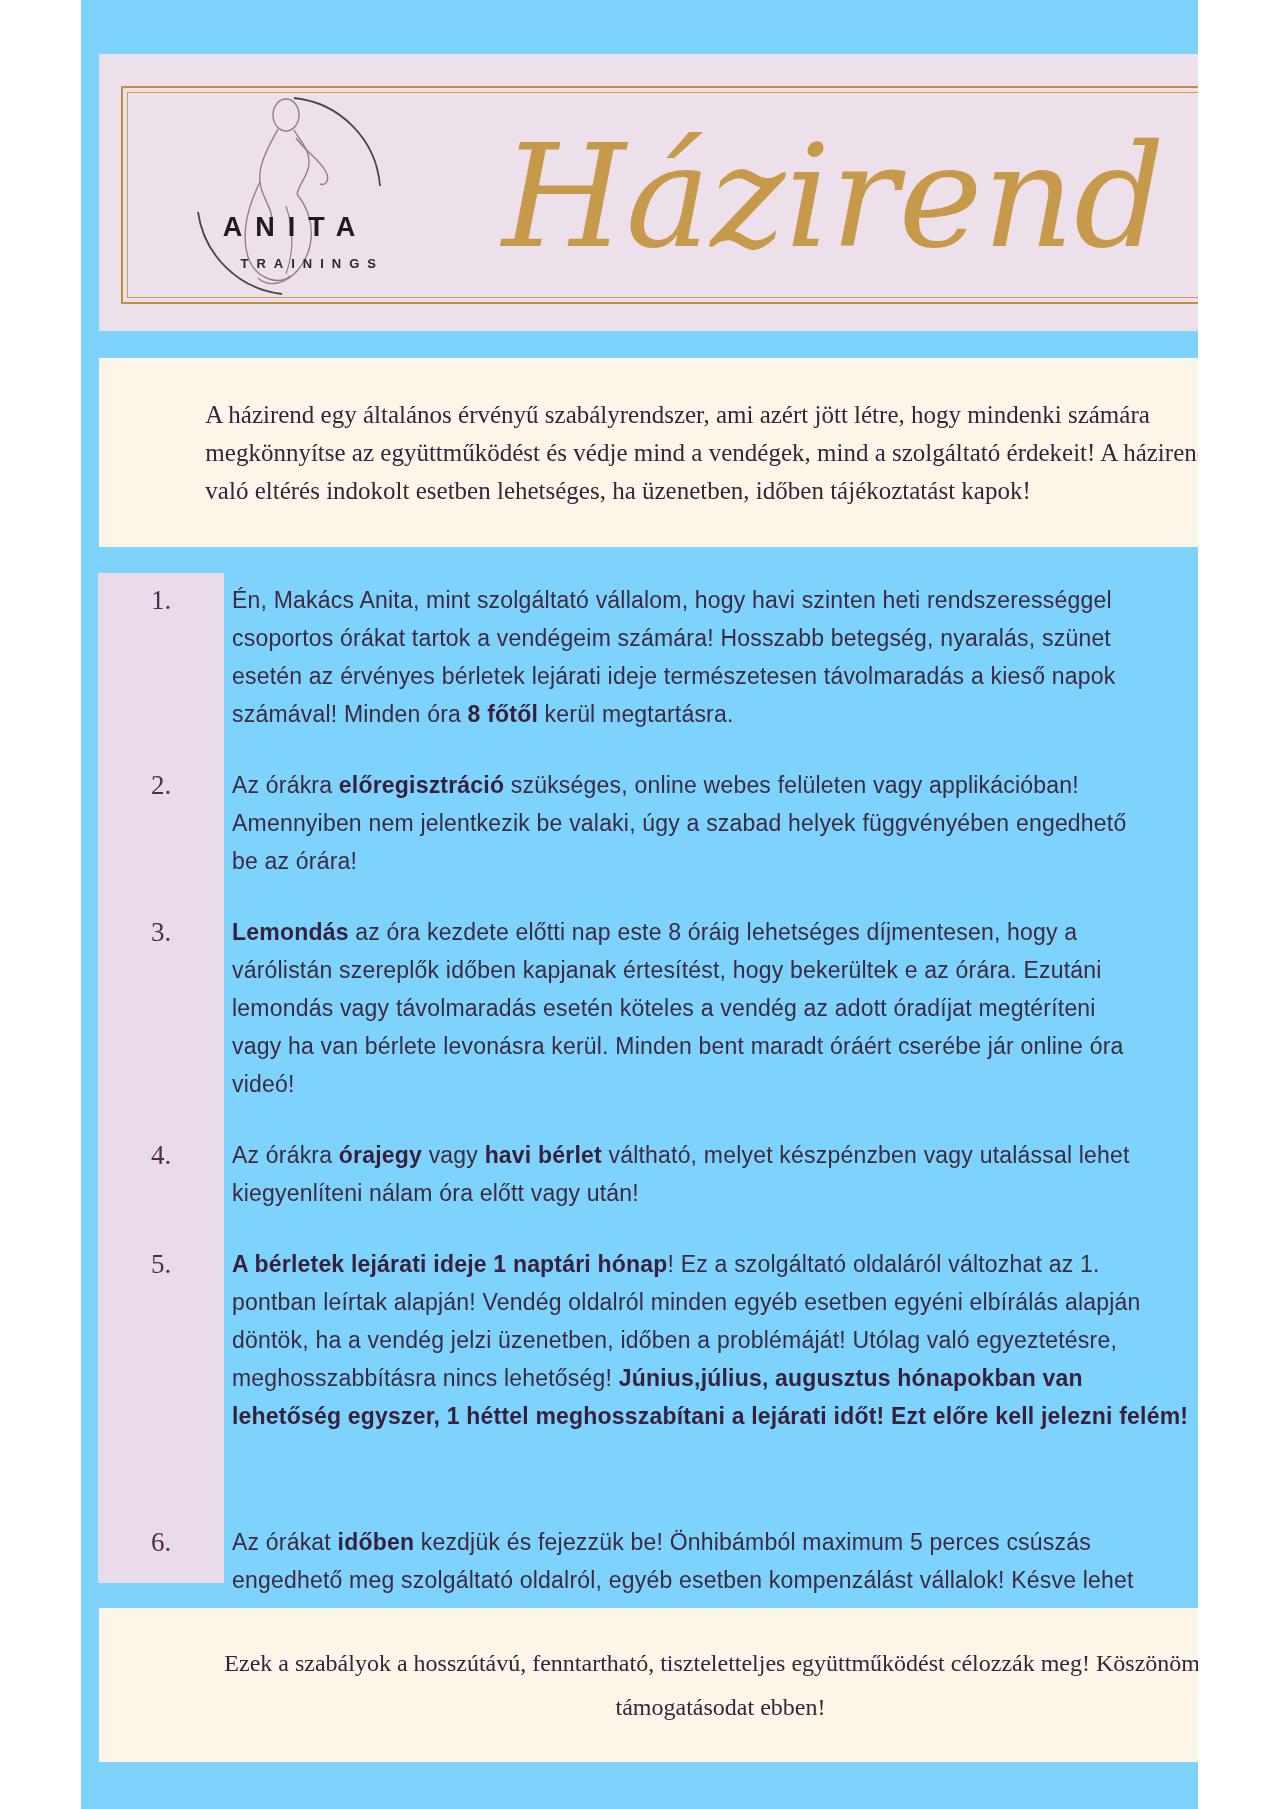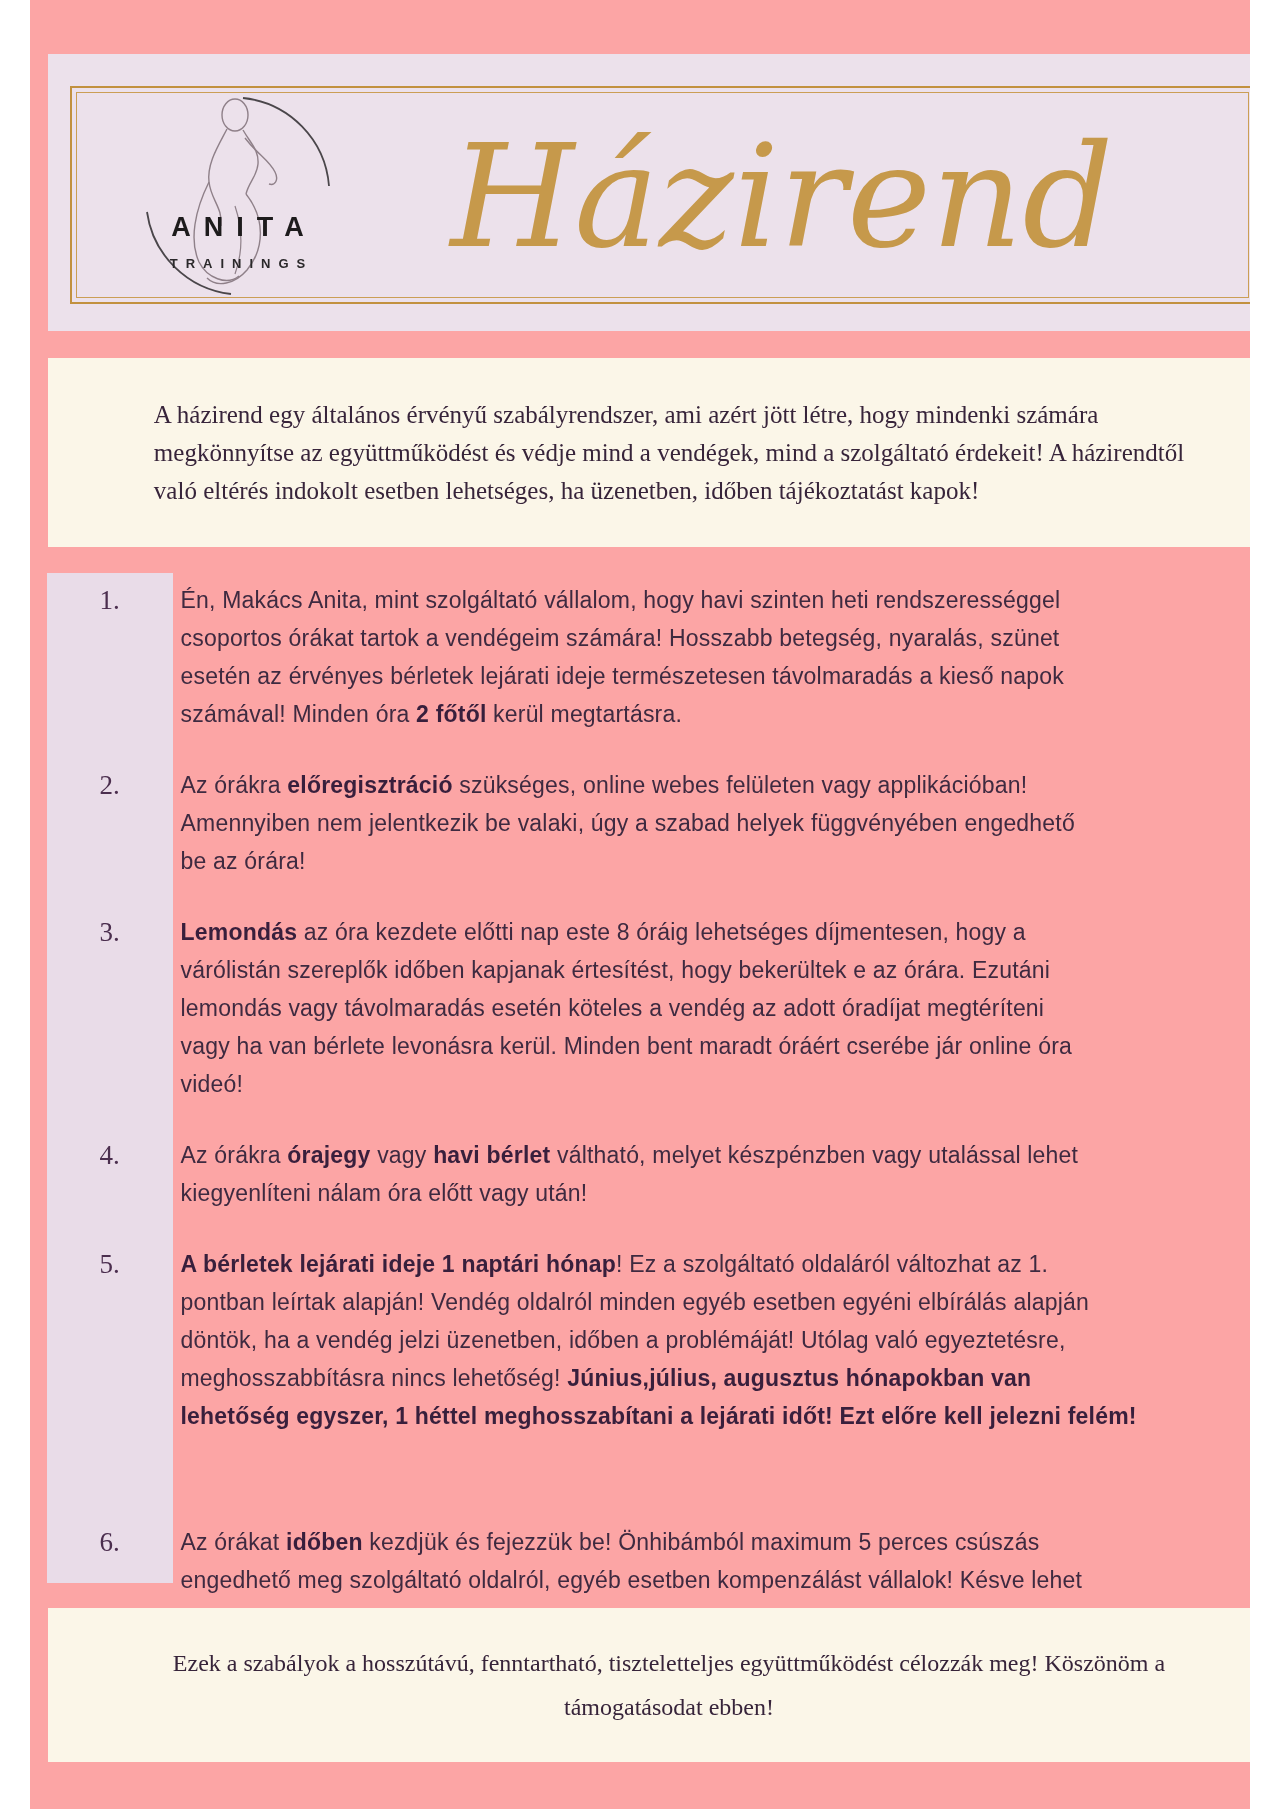--- a/index.html
+++ b/index.html
@@ -1,21 +1,21 @@
 <!DOCTYPE html>
 <html><head>
 <meta charset="utf-8">
 <style>
   * { margin:0; padding:0; box-sizing:border-box; }
   html,body { background:#ffffff; }
   .page {
     position:relative;
-    width:1220px; height:1809px;
+    width:1117px; height:1809px;
     margin:0 auto;
-    background:#fca5a5;
+    background:#7dd3fc;
     font-family:"Liberation Sans", sans-serif;
     overflow:hidden;
   }
 
   
   .header {
     position:absolute; left:18px; top:54px;
     width:1229px; height:277px;
     background:#ece1eb;
   }
@@ -35,21 +35,21 @@
   }
   .logo svg { position:absolute; left:0; top:0; }
   .logo-brand {
     position:absolute; left:0; top:132px; width:190px;
     text-align:center;
     font-size:27px; font-weight:bold; letter-spacing:13px;
     color:#1d1b1c; text-indent:13px;
   }
   .logo-sub {
     position:absolute; left:0; top:176px; width:190px;
-    text-align:center;
+    text-align:right;
     font-size:13px; font-weight:600; letter-spacing:8px;
     color:#2a282a; text-indent:8px;
   }
   .header-title {
     position:absolute; left:280px; top:8px; right:40px; bottom:0;
     display:flex; align-items:center; justify-content:center;
     font-family:"DejaVu Serif", serif;
     font-style:italic;
     font-size:142px;
     color:#c6994b;
@@ -155,21 +155,21 @@
   </div>
 
   <div class="rules">
     <div class="rules-band" style="background: rgb(233, 220, 232);"></div>
     <div class="rules-list" id="rules-list">
   <div class="rule">
     <div class="rule-num">1.</div>
     <div class="rule-text" style="color: rgb(62, 42, 64);"><span>Én, Makács Anita, mint szolgáltató vállalom, hogy havi szinten heti rendszerességgel
 csoportos órákat tartok a vendégeim számára! Hosszabb betegség, nyaralás, szünet
 esetén az érvényes bérletek lejárati ideje természetesen távolmaradás a kieső napok
-számával! Minden óra </span><b>2 főtől</b><span> kerül megtartásra.</span></div>
+számával! Minden óra </span><b>8 főtől</b><span> kerül megtartásra.</span></div>
   </div>
 
   <div class="rule">
     <div class="rule-num">2.</div>
     <div class="rule-text" style="color: rgb(62, 42, 64);"><span>Az órákra </span><b>előregisztráció</b><span> szükséges, online webes felületen vagy applikációban!
 Amennyiben nem jelentkezik be valaki, úgy a szabad helyek függvényében engedhető
 be az órára!</span></div>
   </div>
 
   <div class="rule">

